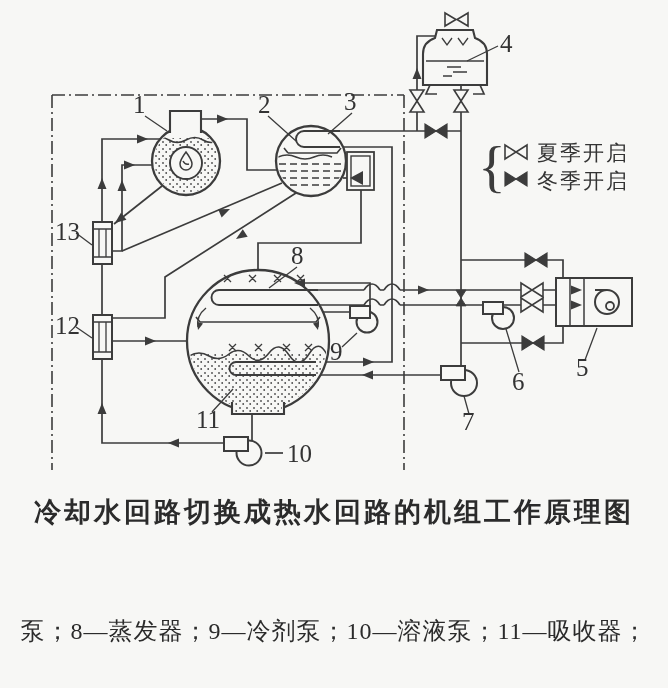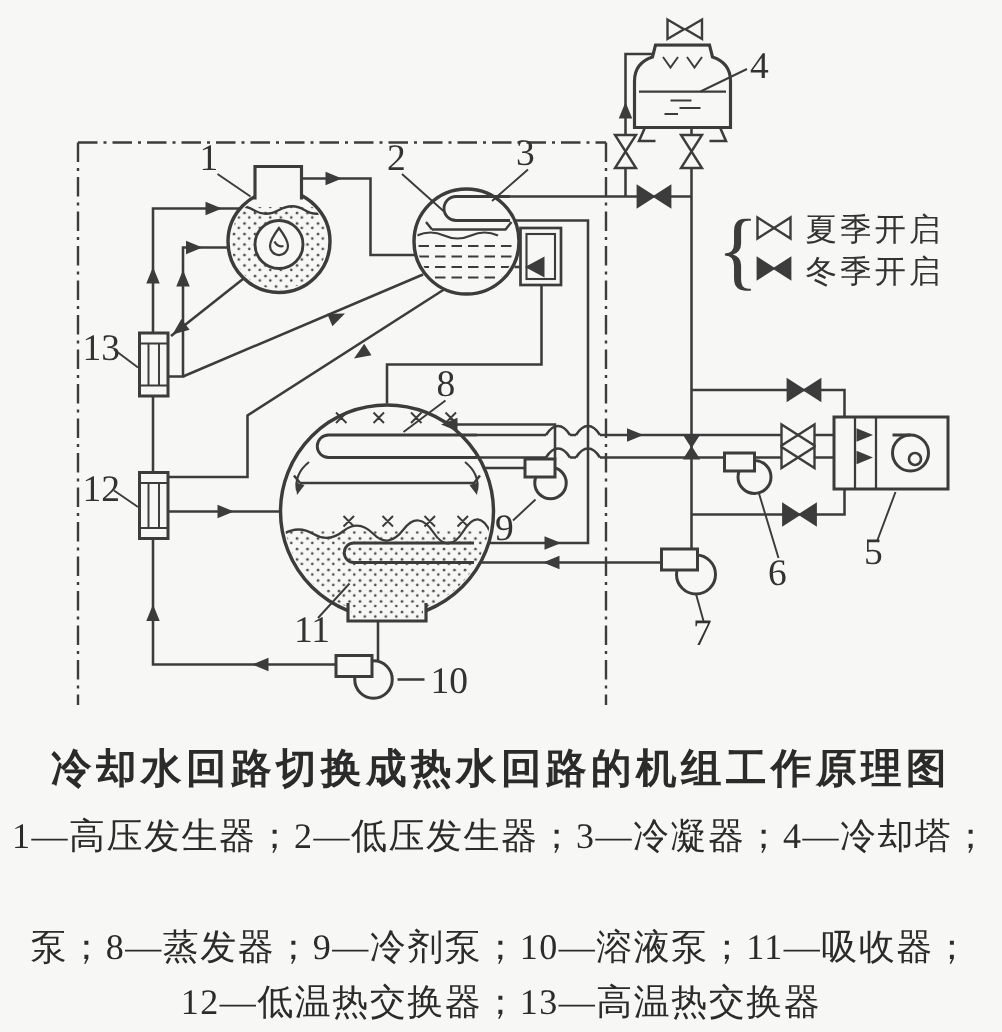--- a/index.html
+++ b/index.html
@@ -261,17 +261,15 @@
   <g>
     <text class="brace" x="478" y="186">{</text>
     <use href="#vh" transform="translate(516,152)"></use>
     <use href="#vf" transform="translate(516,179)"></use>
     <text class="legend-t" x="537" y="160">夏季开启</text>
     <text class="legend-t" x="537" y="188">冬季开启</text>
   </g>
 </svg>
 
 <div class="cap cap-title">冷却水回路切换成热水回路的机组工作原理图</div>
-<div class="cap cap-line1">1—高压发生器；2—低压发生器；3—冷凝器；4—冷却塔；</div>
 <div class="cap cap-line3">泵；8—蒸发器；9—冷剂泵；10—溶液泵；11—吸收器；</div>
-<div class="cap cap-line4">12—低温热交换器；13—高温热交换器</div>
 
 </div>
 
 </body></html>

